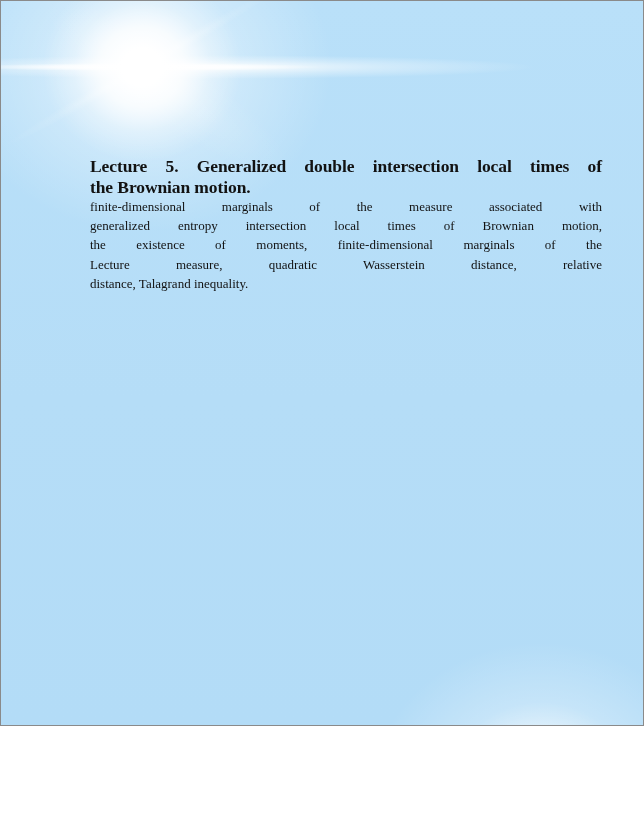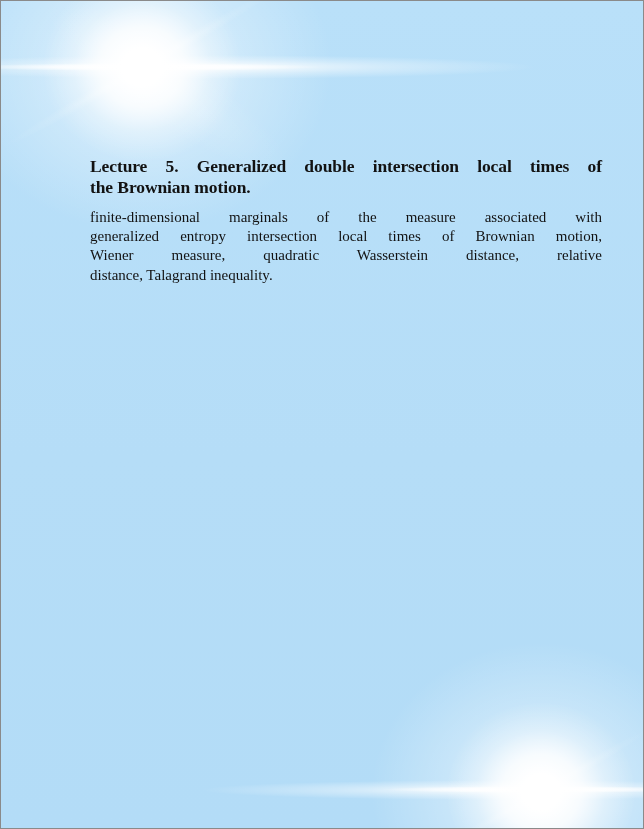--- a/index.html
+++ b/index.html
@@ -1,20 +1,20 @@
 <!DOCTYPE html>
 <html><head>
 <meta charset="utf-8">
 <style>
   html, body { margin: 0; padding: 0; background: #ffffff; }
 
   .page {
     position: relative;
     width: 644px;
-    height: 829px;
+    height: 726px;
     box-sizing: border-box;
     border: 1px solid #8a8a8a;
     background: linear-gradient(180deg, #b9e0f9 0%, #b5ddf7 55%, #b3dcf7 100%);
     overflow: hidden;
     font-family: "Liberation Serif", "DejaVu Serif", serif;
     color: #121212;
   }
 
   
   .fx { position: absolute; pointer-events: none; border-radius: 50%; }
@@ -75,22 +75,22 @@
     width: 512px;
     z-index: 2;
   }
   .heading {
     font-weight: bold;
     font-size: 17.5px;
     line-height: 20.5px;
     letter-spacing: -0.1px;
   }
   .paragraph {
-    margin-top: 11px;
-    font-size: 15px;
+    margin-top: 0;
+    font-size: 13px;
     line-height: 19.2px;
   }
   .jline {
     text-align: justify;
     text-align-last: justify;
   }
   .jline-last {
     text-align: center;
     text-align-last: left;
   }
@@ -118,18 +118,19 @@
   </div>
 
   <div class="text-block">
     <div class="heading">
       <div class="jline">Lecture 5. Generalized double intersection local times of</div>
       <div class="jline-last">the Brownian motion.</div>
     </div>
     <div class="paragraph">
       <div class="jline">finite-dimensional marginals of the measure associated with</div>
       <div class="jline">generalized entropy intersection local times of Brownian motion,</div>
-      <div class="jline">Wiener measure, quadratic Wasserstein distance, relative</div>
+      <div class="jline">the existence of moments, finite-dimensional marginals of the</div>
+      <div class="jline">Lecture measure, quadratic Wasserstein distance, relative</div>
       <div class="jline-last">distance, Talagrand inequality.</div>
     </div>
   </div>
 
 </div>
 
 </body></html>

